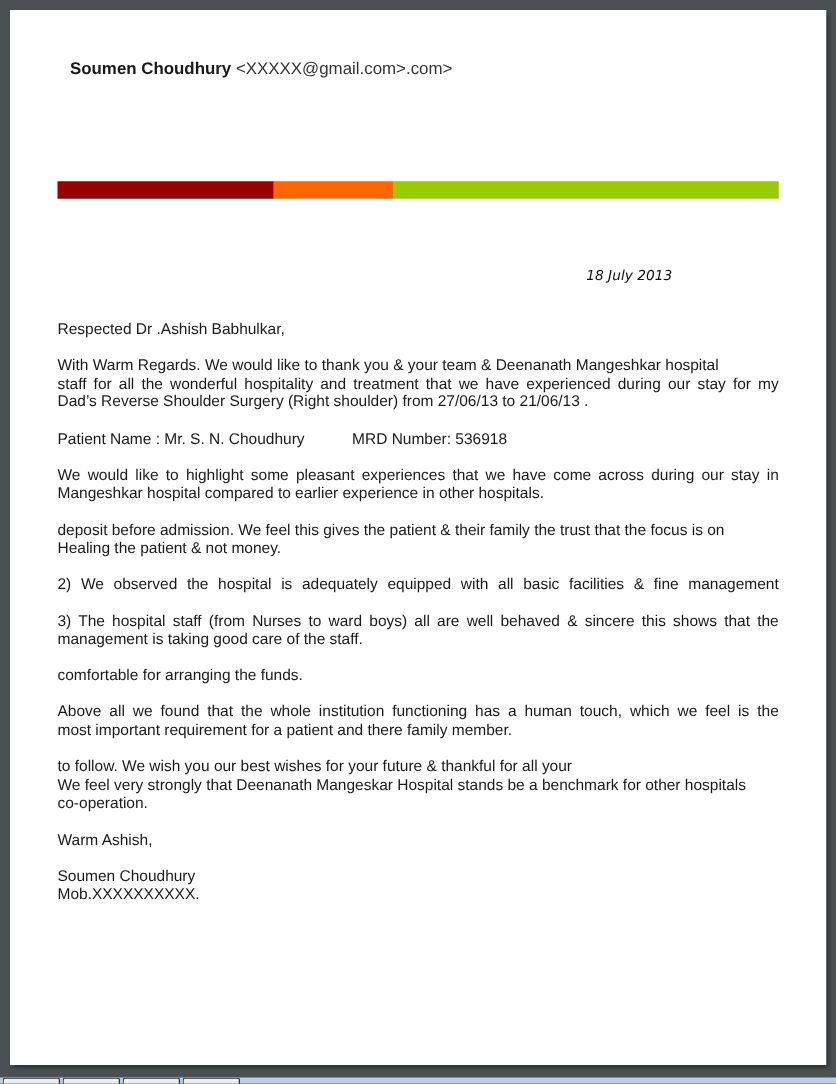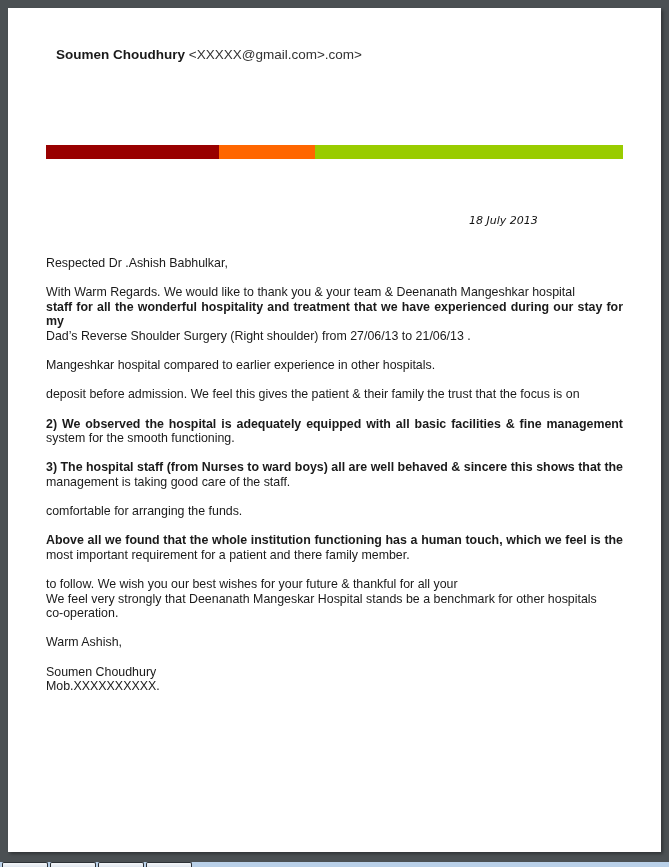--- a/index.html
+++ b/index.html
@@ -82,21 +82,20 @@
       margin: 0 0 14.6px 0;
     }
     .line {
       display: block;
       white-space: nowrap;
     }
     .just-line {
       display: block;
       text-align: justify;
       text-align-last: justify;
-      font-weight: bold;
     }
     .patient-gap {
       display: inline-block;
       width: 38px;
     }
     .tabs {
       position: absolute;
       left: 0;
       top: 862px;
       width: 669px;
@@ -140,32 +139,38 @@
         <p>
           <span class="line">Respected Dr .Ashish Babhulkar,</span>
         </p>
 
         <p>
           <span class="line">With Warm Regards. We would like to thank you &amp; your team &amp;  Deenanath Mangeshkar hospital</span>
           <span class="just-line">staff for all the wonderful hospitality and treatment that we have experienced during our stay for my</span>
           <span class="line">Dad’s Reverse Shoulder Surgery (Right shoulder) from 27/06/13 to 21/06/13 .</span>
         </p>
 
-
-        <p>
+        <p>
+          <span class="line">
+            <span>Patient Name : Mr. S. N. Choudhury</span><span class="patient-gap"></span><span>MRD Number: 536918</span>
+          </span>
+        </p>
+
+        <p>
+          <span class="just-line">We would like to highlight some pleasant experiences that we have come across during our stay  in</span>
           <span class="line">Mangeshkar  hospital compared to earlier experience in other hospitals.</span>
         </p>
 
         <p>
           <span class="line">deposit before admission. We feel this gives the patient &amp; their family the trust that the focus is on</span>
+          <span class="line">Healing the patient &amp; not money.</span>
         </p>
 
         <p>
           <span class="just-line">2) We observed the hospital is adequately equipped with all basic facilities &amp; fine management</span>
-          <span class="line">system for the smooth functioning.</span>
         </p>
 
         <p>
           <span class="just-line">3) The hospital staff (from Nurses to ward boys) all are well behaved &amp; sincere this shows that the</span>
           <span class="line">management is taking good care of the staff.</span>
         </p>
 
         <p>
           <span class="line">comfortable for arranging the funds.</span>
         </p>

